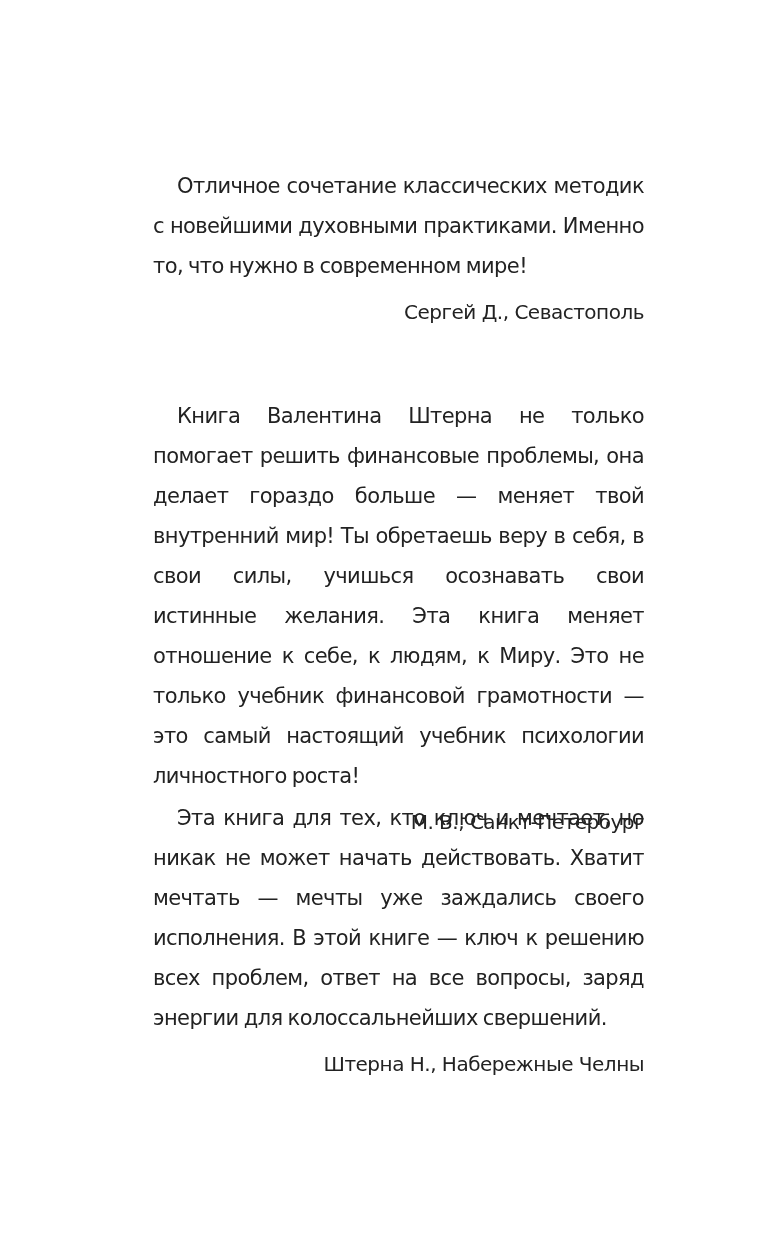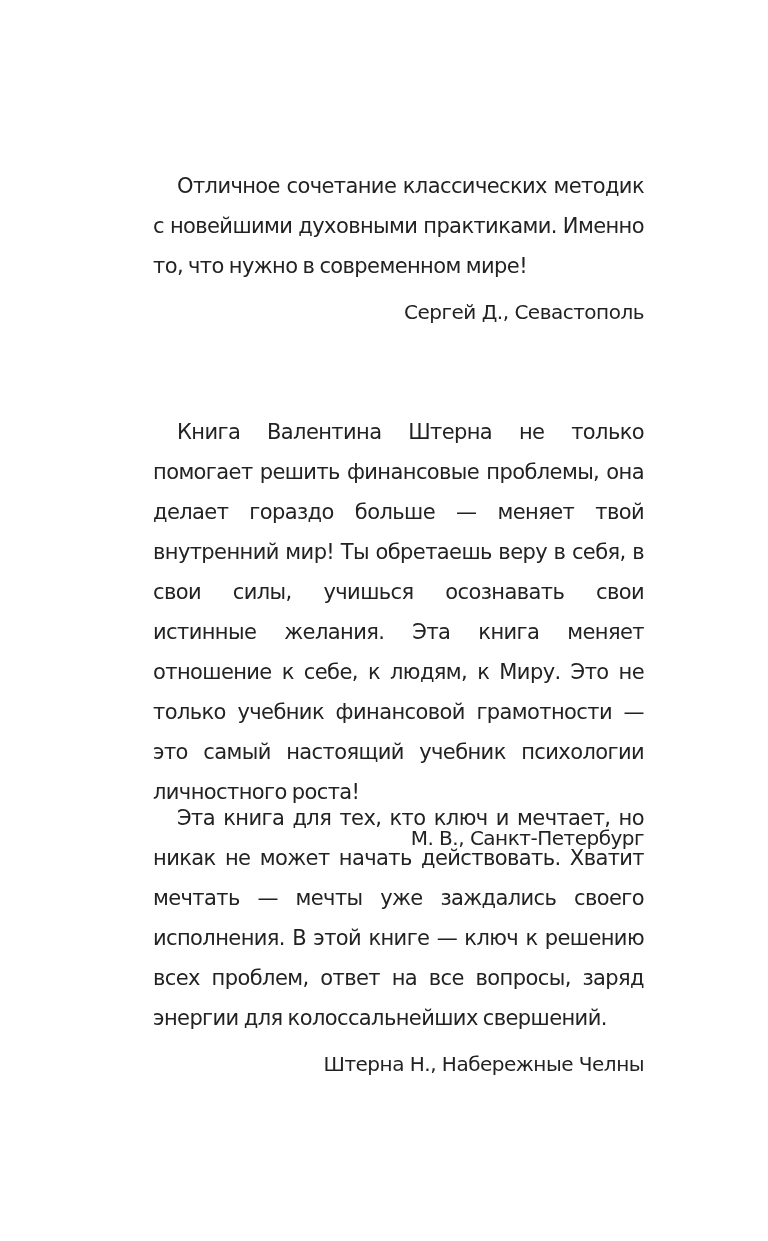--- a/index.html
+++ b/index.html
@@ -31,21 +31,21 @@
       hyphens: manual;
     }
     .review .author {
       margin-top: 12px;
       font-size: 20px;
       line-height: 29px;
       text-align: right;
       letter-spacing: -0.5px;
     }
     #review-1 { top: 166px; }
-    #review-2 { top: 412px; }
+    #review-2 { top: 396px; }
     #review-3 { top: 798px; }
   </style>
 </head>
 <body>
 
 <div class="review" id="review-1">
   <p>Отличное сочетание классических методик с новейшими духовными практиками. Именно то, что нужно в современном мире!</p>
   <div class="author">Сергей Д., Севастополь</div>
 </div>
 

